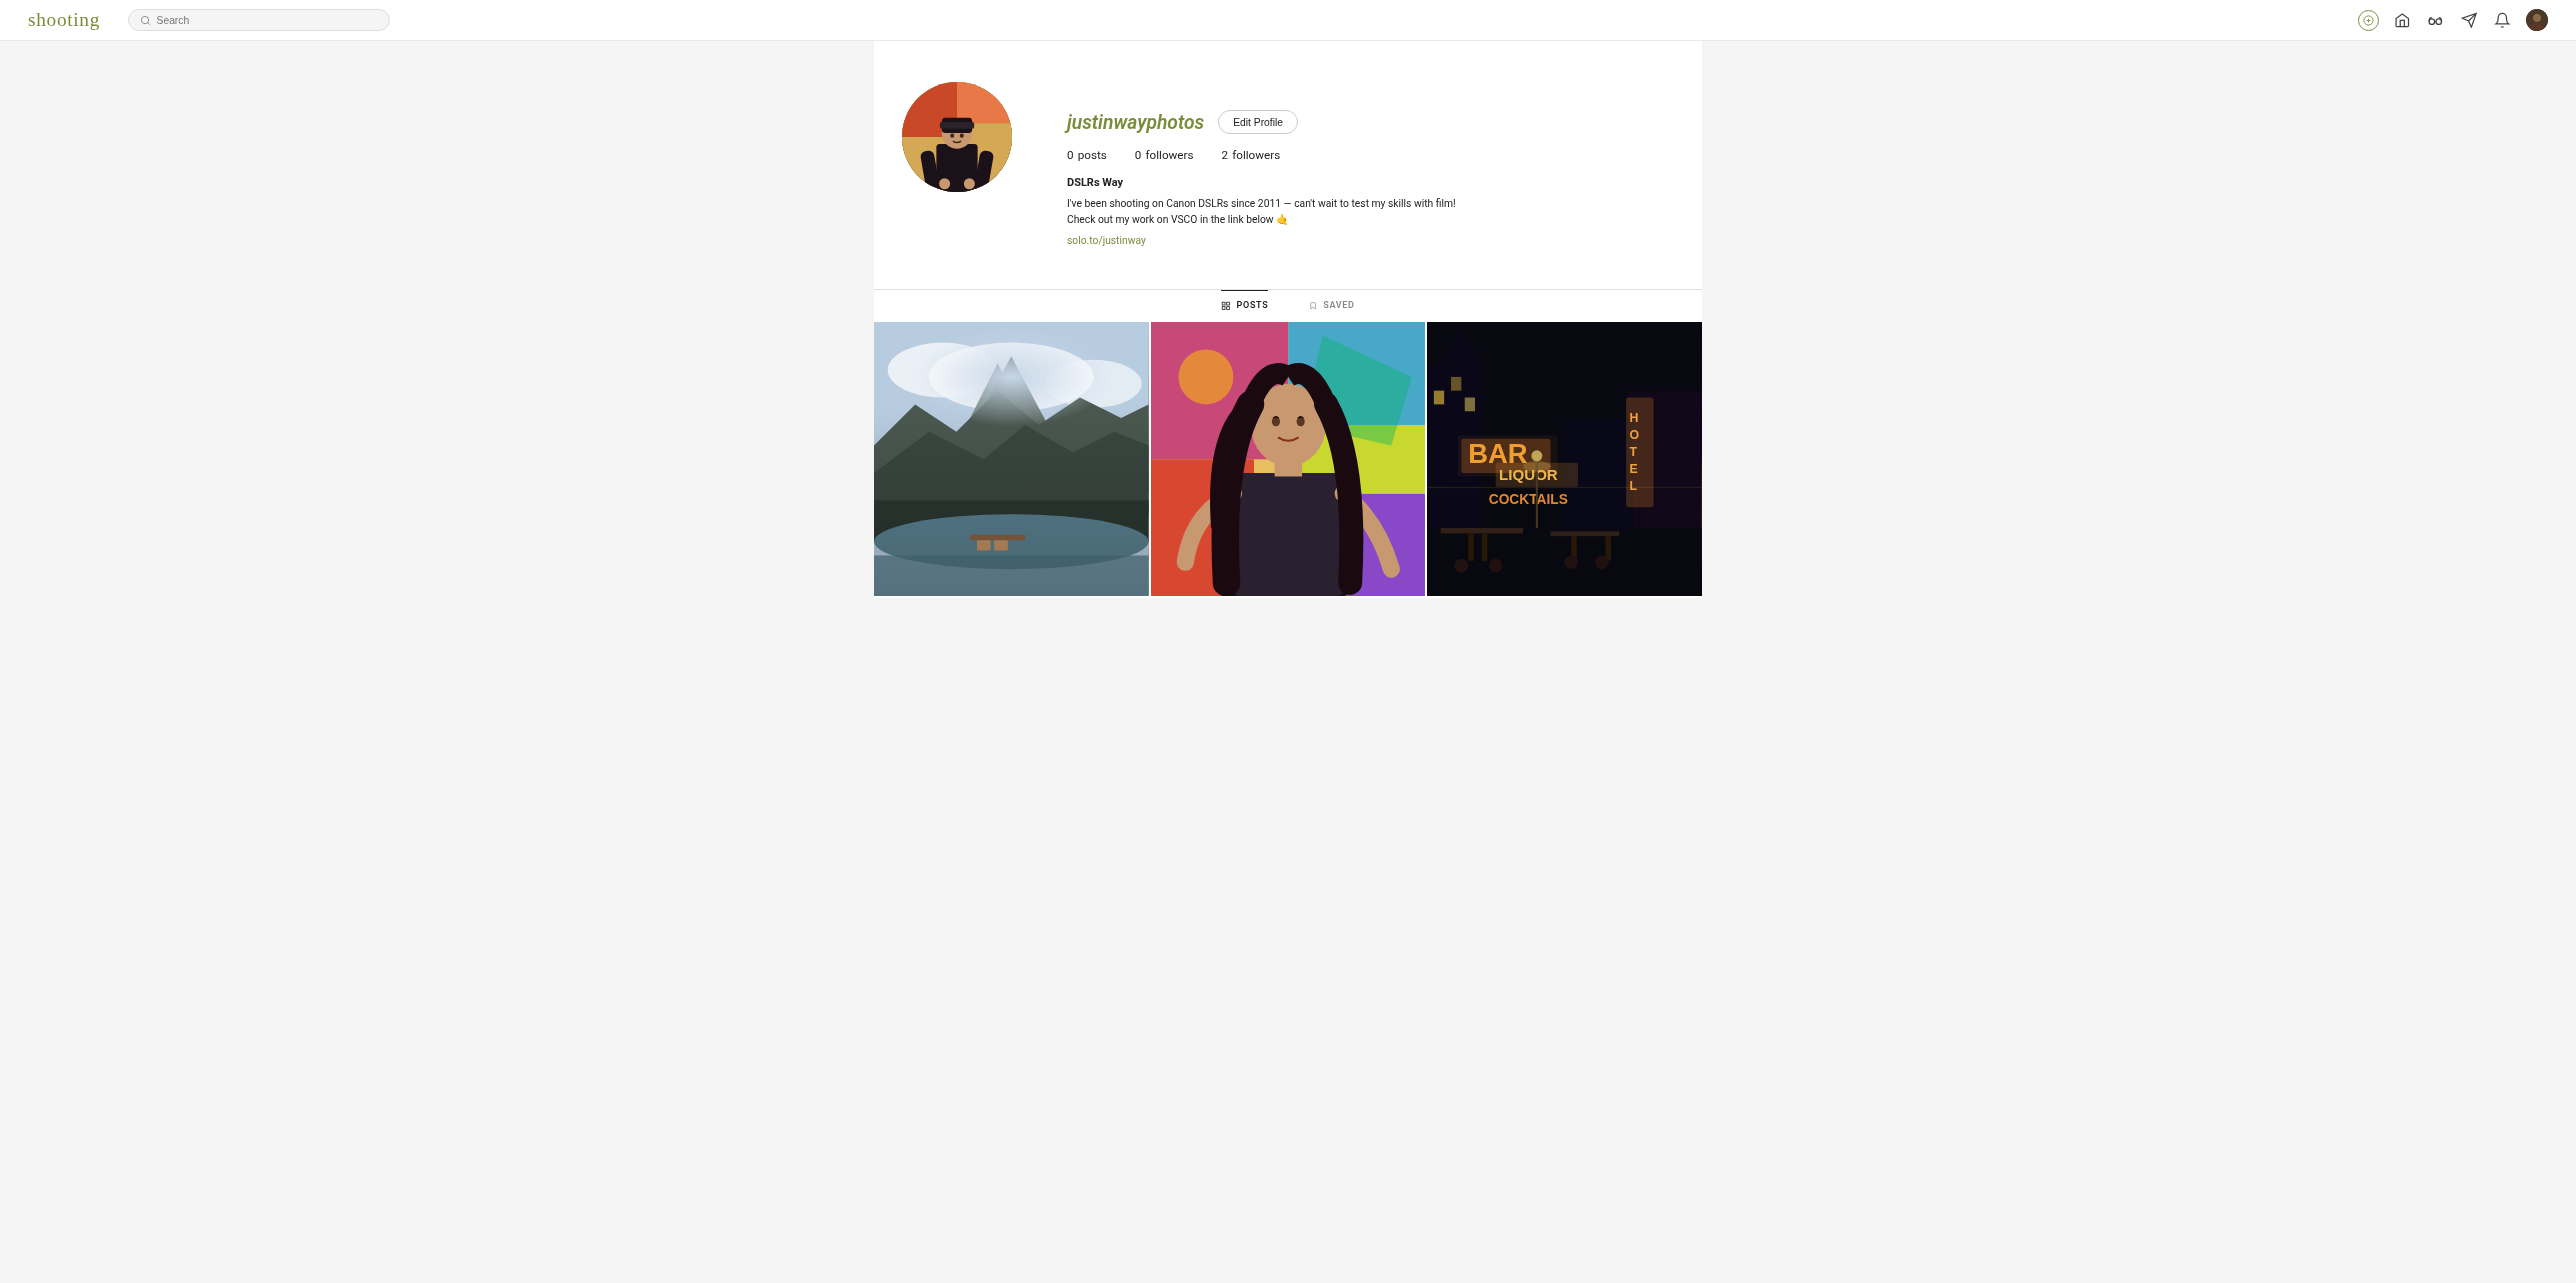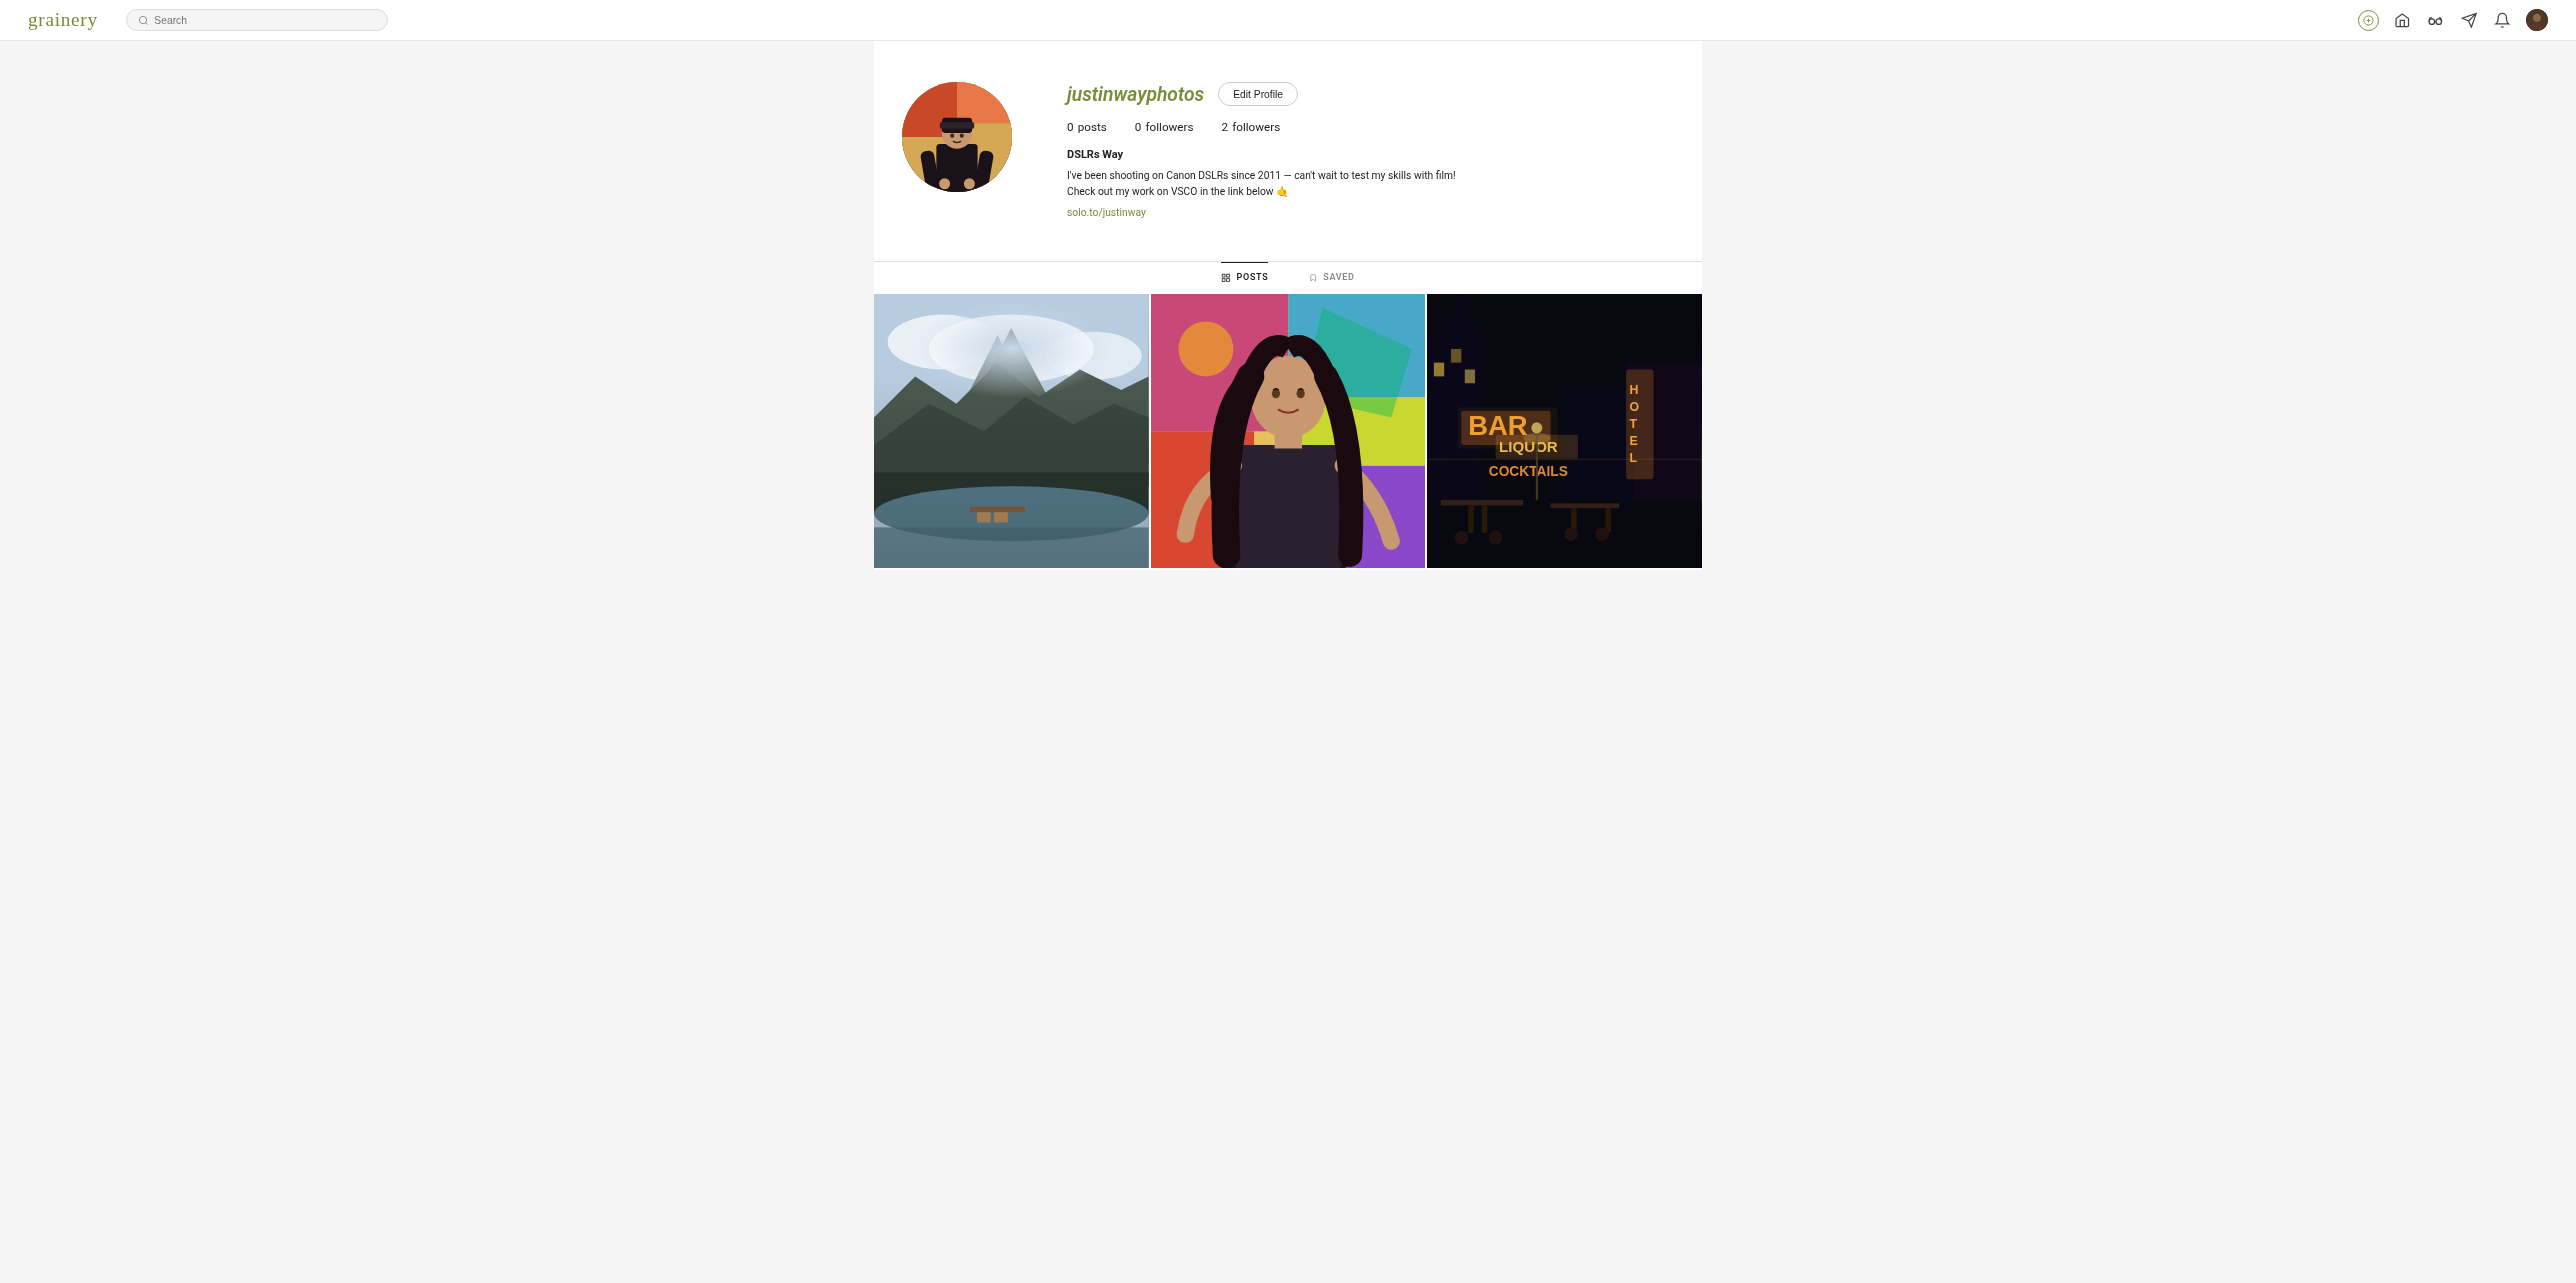--- a/index.html
+++ b/index.html
@@ -133,20 +133,21 @@
     }
 
     .profile-info {
       flex: 1;
     }
     .profile-username-row {
       display: flex;
       align-items: center;
       gap: 14px;
       margin-bottom: 14px;
+      margin-top: 28px;
     }
     .profile-username {
       font-size: 19.3px;
       font-weight: 600;
       color: #7a8c3a;
       font-style: italic;
     }
     .edit-profile-btn {
       border: 0.7px solid #ccc;
       background: #fff;
@@ -306,21 +307,21 @@
       max-width: 828px;
       margin: 0 auto;
     }
   </style>
 </head>
 <body>
 
 <div class="page-bg">
 
   <header>
-    <span class="logo">grainery</span>
+    <span class="logo">shooting</span>
 
     <div class="search-bar">
       <svg class="search-icon-svg" width="11" height="11" viewBox="0 0 24 24" fill="none" stroke="#888" stroke-width="2">
         <circle cx="11" cy="11" r="8"></circle>
         <line x1="21" y1="21" x2="16.65" y2="16.65"></line>
       </svg>
       <input type="text" placeholder="Search" style="">
     </div>
 
     <nav>

